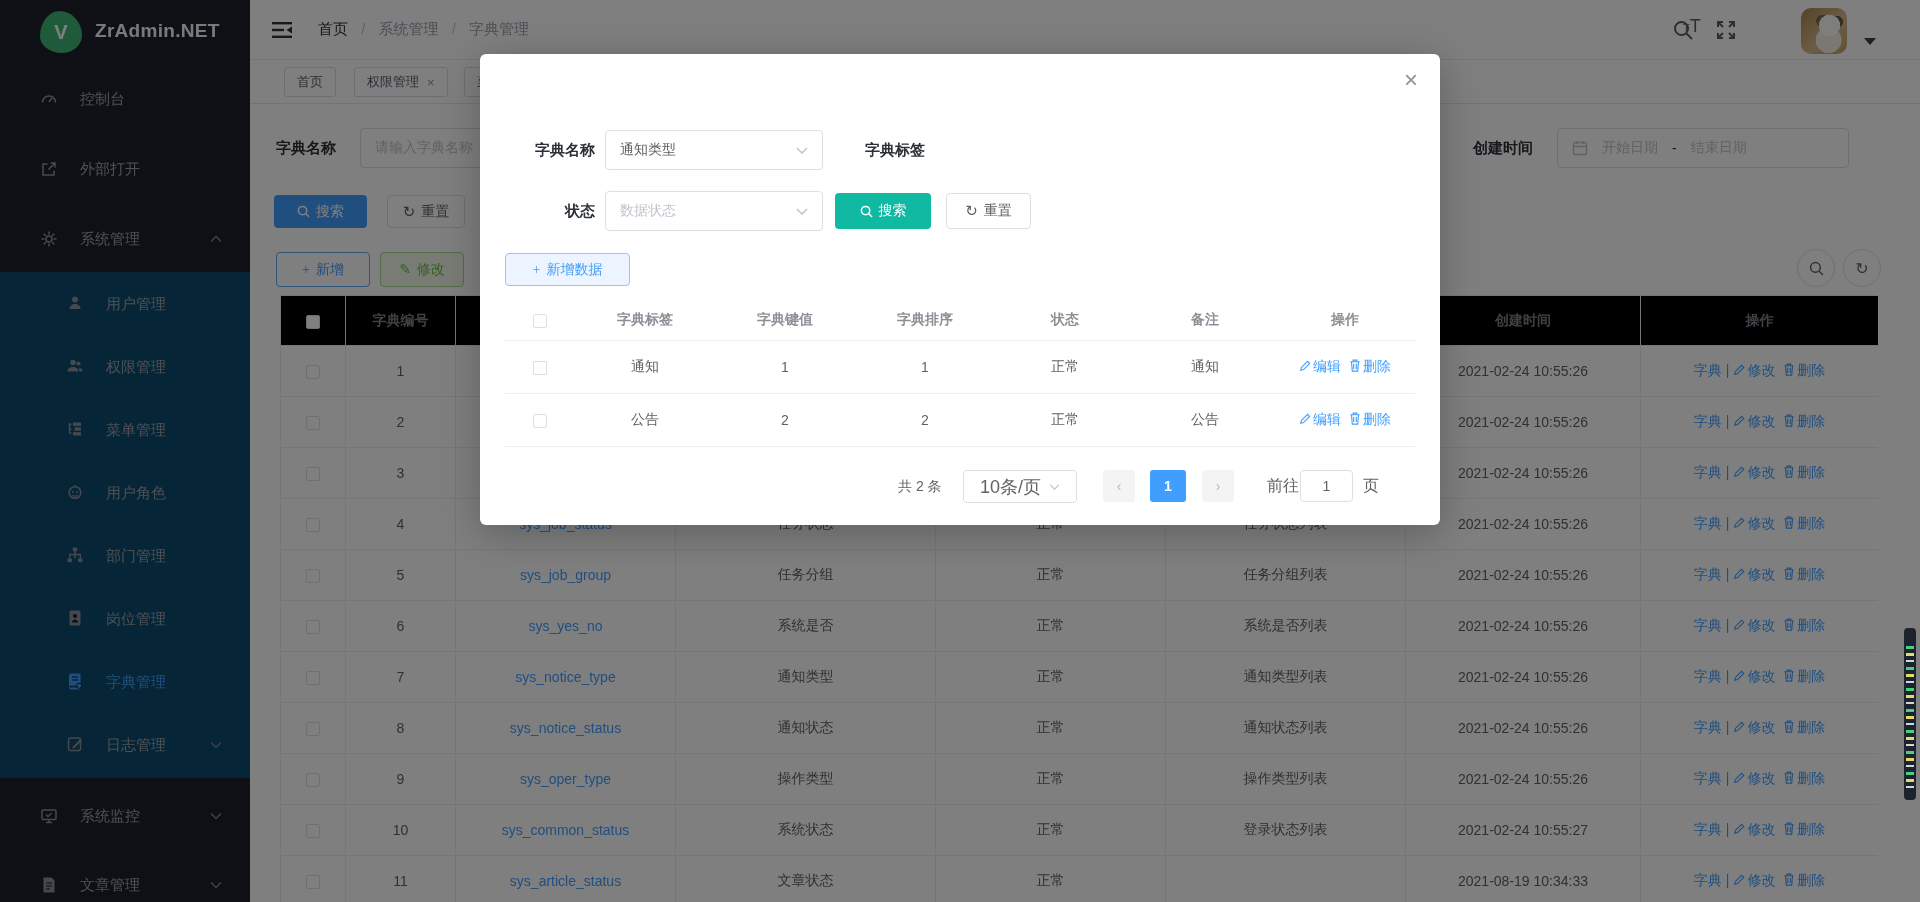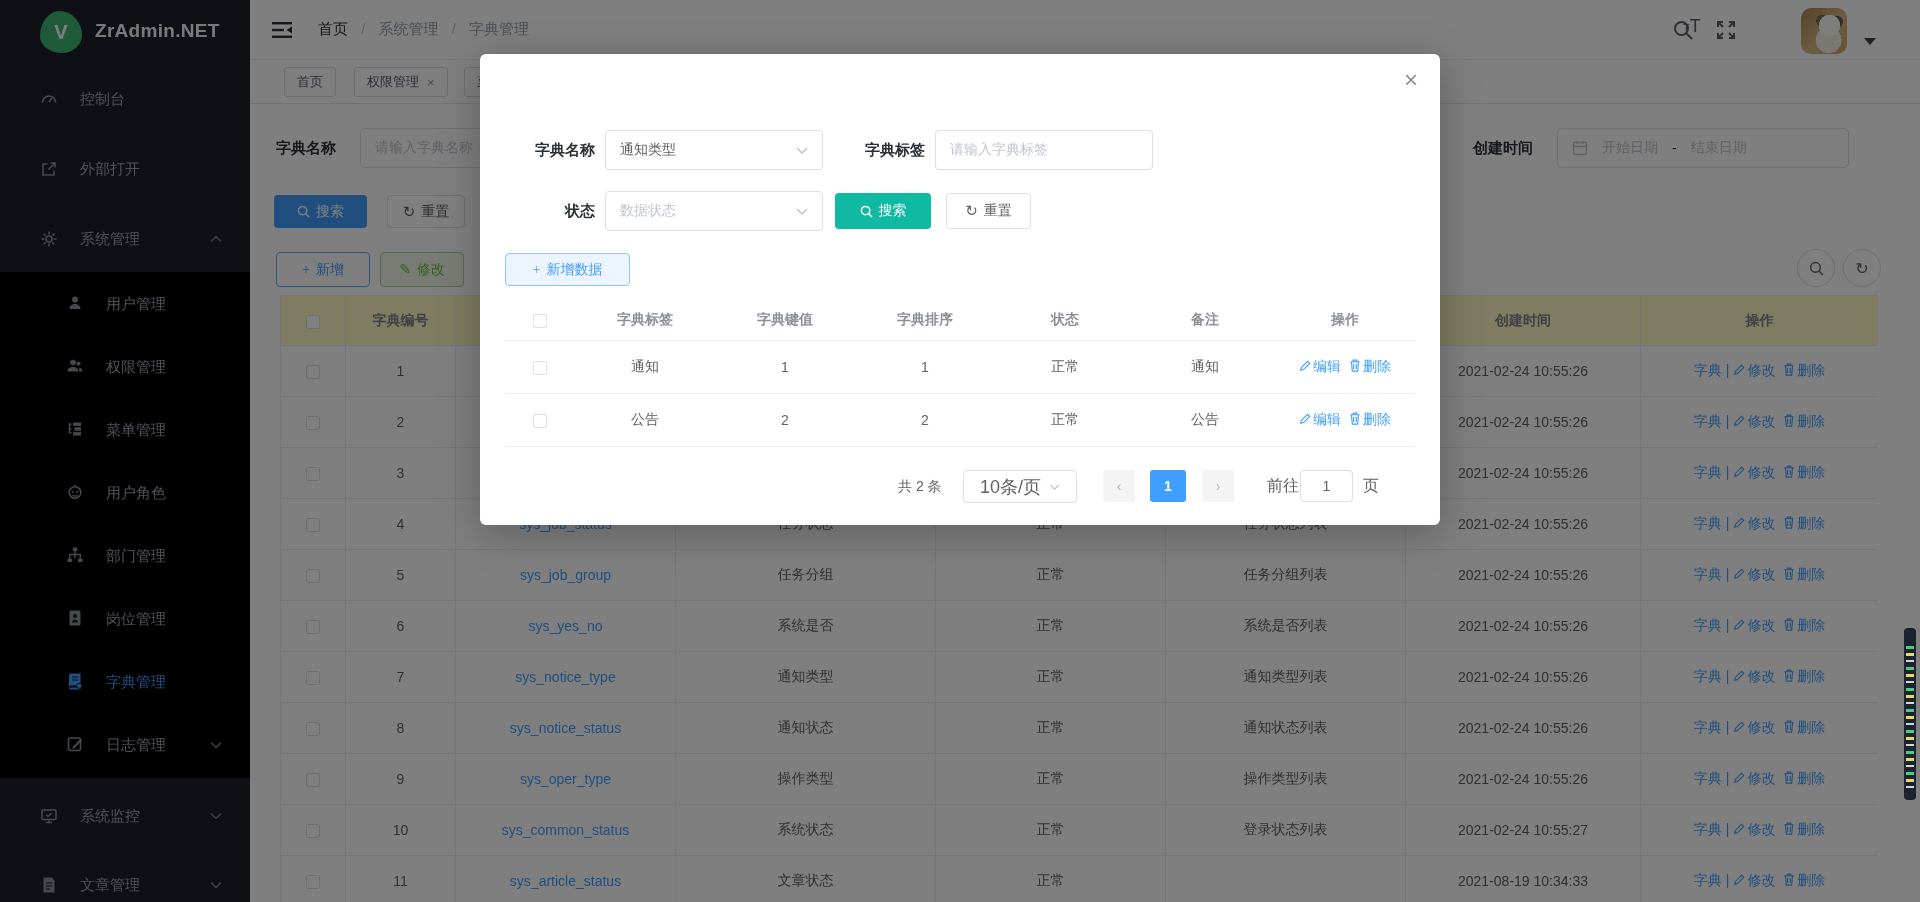--- a/index.html
+++ b/index.html
@@ -9,21 +9,21 @@
   
   .sidebar { position:absolute; left:0; top:0; width:250px; height:902px; background:#1c212c; z-index:5; }
   .logo { position:absolute; left:0; top:0; width:250px; height:64px; cursor:pointer; }
   .logo-mark { position:absolute; left:40px; top:11px; width:42px; height:42px; background:#3eb575;
     border-radius:46% 54% 48% 52% / 60% 58% 42% 40%; color:#fff; font-weight:bold; font-size:20px;
     display:flex; align-items:center; justify-content:center; }
   .logo-text { position:absolute; left:95px; top:20px; color:#f2f3f5; font-size:19px; font-weight:bold; letter-spacing:.3px; }
   .menu-item { position:absolute; left:0; width:250px; height:56px; cursor:pointer; }
   .menu-item .mi { position:absolute; left:40px; top:19px; }
   .menu-item .mi-label { position:absolute; left:80px; top:50%; transform:translateY(-50%); font-size:15px; color:#9aa0a9; }
-  .submenu { position:absolute; left:0; top:272px; width:250px; height:506px; background:#000000; }
+  .submenu { position:absolute; left:0; top:272px; width:250px; height:506px; background:#0c4a6e; }
   .sub-item { position:relative; width:250px; height:63px; cursor:pointer; }
   .sub-item .mi { position:absolute; left:66px; top:22px; }
   .sub-item .mi-label { position:absolute; left:106px; top:50%; transform:translateY(-50%); font-size:15px; color:#9aa0a9; }
   .sub-item.active .mi-label { color:#409eff; }
   .chev { position:absolute; right:28px; top:50%; transform:translateY(-50%); }
   svg.ic { display:block; }
 
   
   .navbar { position:absolute; left:250px; top:0; width:1670px; height:60px; background:#fff; border-bottom:1px solid #ededed; }
   .hamburger { position:absolute; left:22px; top:21px; cursor:pointer; }
@@ -59,21 +59,21 @@
   .btn-teal { background:#10b9a2; color:#fff; }
   .btn-lblue { background:#ecf5ff; border-color:#8fc6ff; color:#409eff; }
   .btn-lgreen { background:#f0f9eb; border-color:#a8d995; color:#67c23a; }
   .circle-btn { position:absolute; width:38px; height:38px; border:1px solid #dcdfe6; border-radius:50%; background:#fff;
     display:flex; align-items:center; justify-content:center; cursor:pointer; color:#606266; }
 
   
   .main-table-wrap { position:absolute; left:280px; top:295px; width:1598px; height:607px; overflow:hidden; }
   table.grid { border-collapse:collapse; table-layout:fixed; width:1598px; font-size:14px; color:#606266; }
   table.grid th, table.grid td { border:1px solid #e9edf3; text-align:center; overflow:hidden; white-space:nowrap; }
-  table.grid th { height:50px; background:#fef9c3; color:#7e838c; font-weight:bold; font-size:14px; }
+  table.grid th { height:50px; background:#000000; color:#7e838c; font-weight:bold; font-size:14px; }
   table.grid td { height:51px; }
   a.link { color:#409eff; text-decoration:none; cursor:pointer; }
   .cb { display:inline-block; width:14px; height:14px; border:1px solid #dcdfe6; border-radius:2px; background:#fff; vertical-align:middle; cursor:pointer; }
   .ops { white-space:nowrap; }
   .ops .sep { color:#409eff; margin:0 4px; }
   .mini-ic { vertical-align:-1px; margin-right:2px; }
 
   
   .overlay { position:absolute; left:0; top:0; width:1920px; height:902px; background:rgba(0,0,0,.5); z-index:100; }
   .modal { position:absolute; left:480px; top:54px; width:960px; height:471px; background:#fff; border-radius:6px;
@@ -553,23 +553,20 @@
   <span class="close">×</span>
 
   <span class="m-label" style="left:25px; top:76px; width:90px">字典名称</span>
   <div class="m-field" style="left:125px; top:76px; width:218px">
     <span>通知类型</span>
     <svg class="ic chevd" width="12" height="7" viewBox="0 0 12 7">
         <path d="M1 1l5 5 5-5" fill="none" stroke="#c0c4cc" stroke-width="1.5"></path>
       </svg>
   </div>
   <span class="m-label" style="left:355px; top:76px; width:90px">字典标签</span>
-  <div class="m-field" style="left:455px; top:76px; width:218px">
-    <span class="ph">请输入字典标签</span>
-  </div>
 
   <span class="m-label" style="left:25px; top:137px; width:90px">状态</span>
   <div class="m-field" style="left:125px; top:137px; width:218px">
     <span class="ph">数据状态</span>
     <svg class="ic chevd" width="12" height="7" viewBox="0 0 12 7">
         <path d="M1 1l5 5 5-5" fill="none" stroke="#c0c4cc" stroke-width="1.5"></path>
       </svg>
   </div>
   <div class="btn btn-teal" style="left:355px; top:139px; width:96px; height:36px">
     <svg class="ic" width="13" height="13" viewBox="0 0 14 14">

